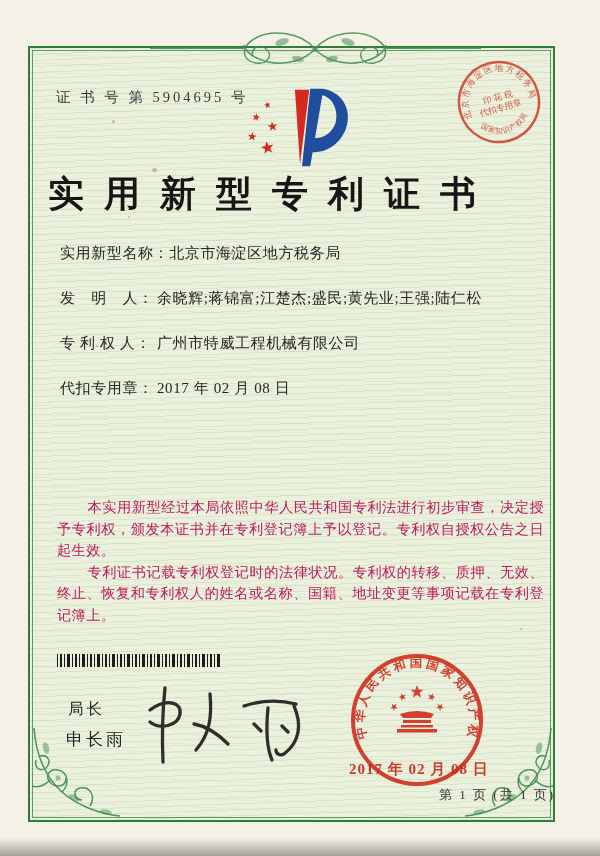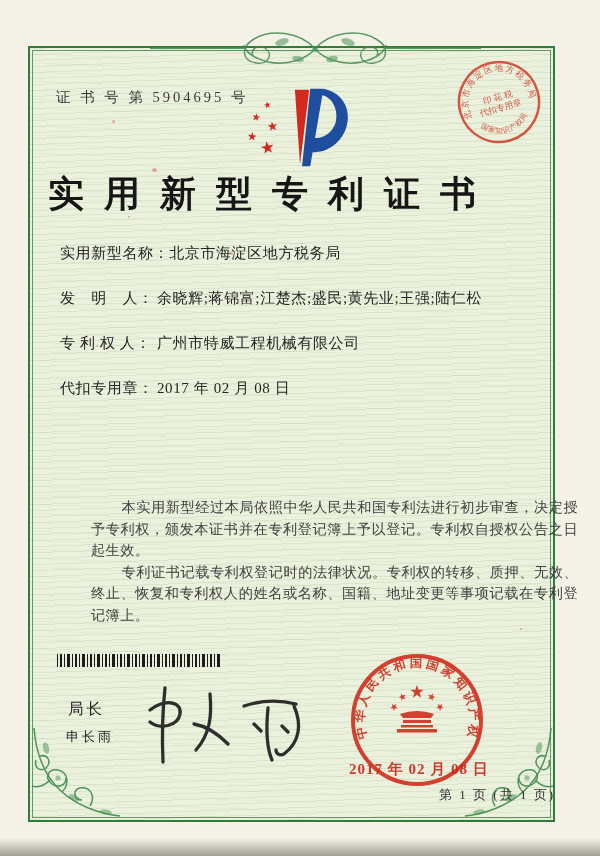--- a/index.html
+++ b/index.html
@@ -25,32 +25,32 @@
   .cert-no{left:56px;top:88px;font-size:14.5px;letter-spacing:3px;color:#3a3a3a;white-space:nowrap;}
   .title{
     left:28px;top:170px;width:418px;text-align:center;
     font-size:36px;font-weight:bold;letter-spacing:20px;text-indent:20px;color:#161616;
     white-space:nowrap;
   }
   .fields{left:60px;top:244px;width:482px;}
   .field-row{margin-bottom:26px;font-size:15px;color:#262626;white-space:nowrap;letter-spacing:.6px;}
   .field-label{display:inline-block;min-width:97px;}
   .paras{left:57px;top:497px;width:487px;font-size:14.2px;line-height:21.6px;
-    text-align:justify;color:#404040;letter-spacing:.4px;margin-left:34px;}
+    text-align:justify;color:#be185d;letter-spacing:.4px;}
   .paras p{margin:0;text-indent:2.15em;}
   .barcode{left:57px;top:654px;width:164px;height:13px;
     background:repeating-linear-gradient(90deg,
       #1c1c1c 0 1.5px, transparent 1.5px 3px,
       #1c1c1c 3px 5.5px, transparent 5.5px 7px,
       #1c1c1c 7px 8px, transparent 8px 10.5px,
       #1c1c1c 10.5px 13px, transparent 13px 15px);
   }
   .signer-title{left:68px;top:699px;font-size:15.5px;letter-spacing:3px;color:#1e1e1e;
     font-family:"Liberation Sans","DejaVu Sans",sans-serif;}
-  .signer-name{left:66px;top:728px;font-size:13px;letter-spacing:3px;color:#1e1e1e;
+  .signer-name{left:66px;top:728px;font-size:17px;letter-spacing:3px;color:#1e1e1e;
     font-family:Liberation Serif, serif;}
   .signature{left:132px;top:676px;}
   .seal{left:347px;top:650px;opacity:.92;}
   .seal-date{left:349px;top:760px;font-size:15px;color:#c8271b;letter-spacing:1px;white-space:nowrap;
     font-weight:bold;opacity:.9;}
   .page-footer{left:28px;top:786px;width:527px;text-align:right;font-size:13px;
     letter-spacing:2px;color:#333;}
   .stamp{left:452px;top:55px;opacity:.85;}
   .ornament-top{left:148px;top:29px;}
   .corner-br{left:461px;top:726px;}

